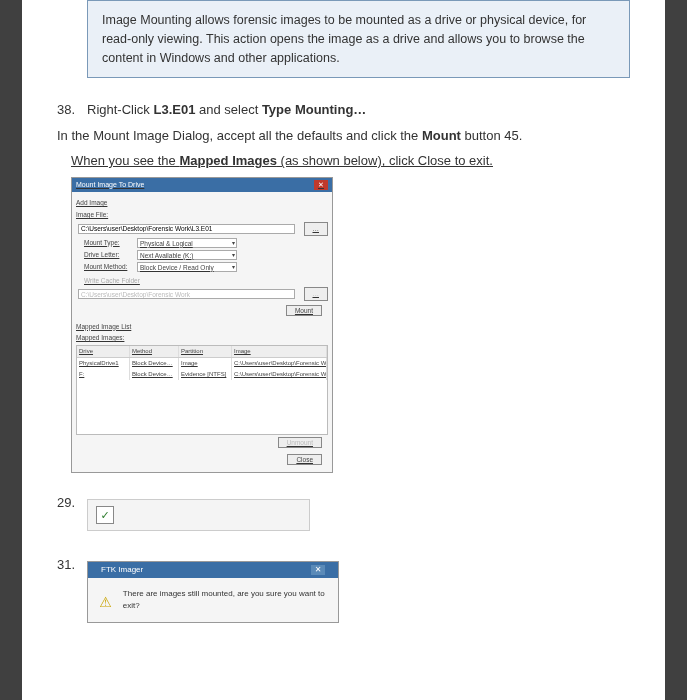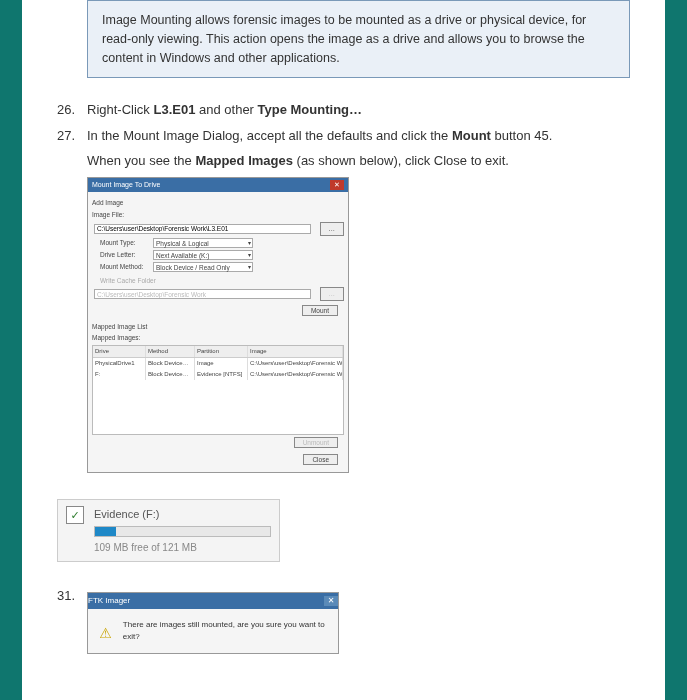--- a/index.html
+++ b/index.html
@@ -5,21 +5,21 @@
   body {
     margin: 0;
     background: #000;
     font-family: Arial, Helvetica, sans-serif;
     font-size: 13px;
     color: #333;
   }
   .outer {
     width: 687px;
     height: 700px;
-    background: #0f766e;
+    background: #404040;
     display: flex;
     justify-content: flex-start;
     padding: 0 22px;
     box-sizing: border-box;
   }
   .page {
     background: #fff;
     width: 100%;
     padding: 0 35px 20px 35px;
     box-sizing: border-box;
@@ -209,21 +209,21 @@
   .dialog2 {
     width: 250px;
     border: 1px solid #999;
     background: #f5f5f5;
     font-size: 8px;
     margin-top: 6px;
   }
   .dialog2 .titlebar {
     background: #3a6ea5;
     color: #fff;
-    padding: 2px 0;
+    padding: 2px 13px;
     display: flex;
     justify-content: space-between;
     align-items: center;
     font-size: 8px;
   }
   .dialog2 .titlebar .close {
     background: #5a8ab8;
     color: #fff;
     width: 14px;
     height: 10px;
@@ -249,30 +249,29 @@
 </head>
 <body>
 
 <div class="outer">
   <div class="page">
 
     <div class="infobox">Image Mounting allows forensic images to be mounted as a drive or physical device, for read-only viewing. This action opens the image as a drive and allows you to browse the content in Windows and other applications.</div>
 
     <ol class="steps">
       <li>
-        <span class="num">26.</span>
+        <span class="num">38.</span>
         <span class="txt">
-          <span>Right-Click </span><b>L3.E01</b><span> and other </span><b>Type Mounting…</b>
+          <span>Right-Click </span><b>L3.E01</b><span> and select </span><b>Type Mounting…</b>
         </span>
       </li>
       <li>
-        <span class="num">27.</span>
         <span class="txt">
           <span>In the Mount Image Dialog, accept all the defaults and click the </span><b>Mount</b><span> button 45.</span>
-          <div class="indent-block" style="margin-left:0;">
+          <div class="indent-block" style="margin-left:14px;text-decoration:underline;">
             <span>When you see the </span><b>Mapped Images</b><span> (as shown below), click Close to exit.</span>
 
             
             <div class="dialog1">
               <div class="titlebar">
                 <span>Mount Image To Drive</span>
                 <span class="close">✕</span>
               </div>
               <div class="body">
                 <div class="section-label">Add Image</div>
@@ -330,31 +329,25 @@
                   <span class="btn">Close</span>
                 </div>
               </div>
             </div>
 
           </div>
         </span>
       </li>
 
       <li>
+        <span class="num">29.</span>
         <span class="txt">
           <div class="indent-block" style="margin-left:0;">
             <div class="drivebox">
               <div class="chk-wrap">✓</div>
-              <div class="info">
-                <div>Evidence (F:)</div>
-                <div class="bar">
-                    <div class="fill"></div>
-                  </div>
-                <div class="sub">109 MB free of 121 MB</div>
-              </div>
             </div>
           </div>
         </span>
       </li>
 
 
       <li>
         <span class="num">31.</span>
         <span class="txt">
           <div class="indent-block" style="margin-left:0;">

